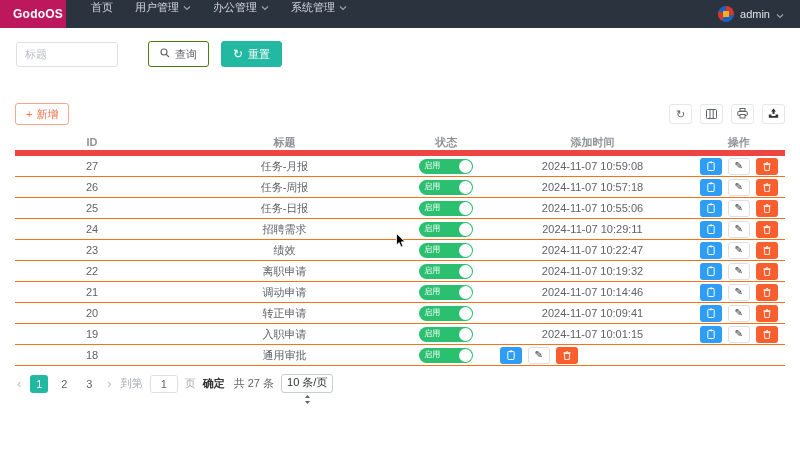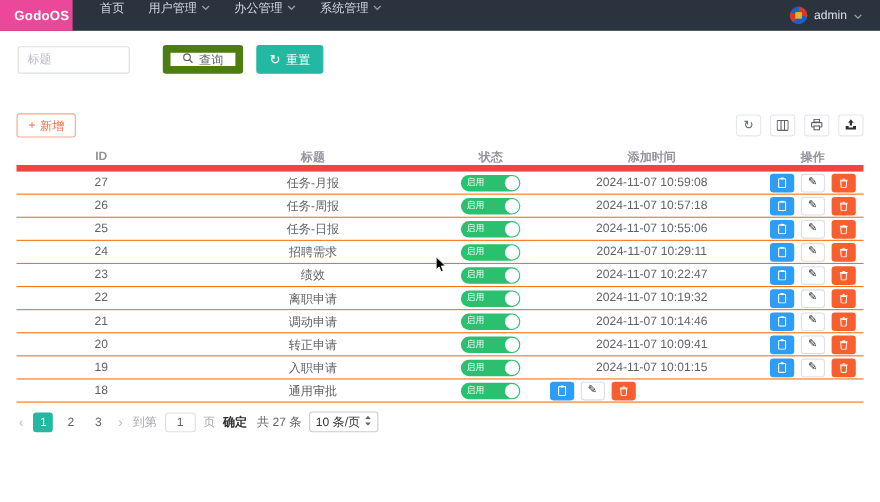--- a/index.html
+++ b/index.html
@@ -6,39 +6,39 @@
   html,body { width:800px; height:456px; }
   body {
     font-family: "Liberation Sans", sans-serif;
     background:#ffffff;
     position:relative;
     overflow:hidden;
     color:#606266;
   }
   
   .navbar { height:28px; background:#2a333e; display:flex; align-items:center; }
-  .brand { width:66px; height:28px; background:#ec4899; color:#fff; font-size:12px; font-weight:bold;
+  .brand { width:66px; height:28px; background:#be185d; color:#fff; font-size:12px; font-weight:bold;
            display:flex; align-items:center; justify-content:center; letter-spacing:.2px; cursor:pointer;padding-left:10px; }
   .nav-items { display:flex; height:28px; margin-left:14px; }
   .nav-item { color:#d3d9e0; font-size:11px; padding:0 11px; height:14px; display:flex; align-items:center; gap:4px; cursor:pointer; }
   .nav-item svg { margin-top:1px; }
   .nav-right { margin-left:auto; display:flex; align-items:center; gap:6px; padding-right:16px; cursor:pointer; }
   .avatar { width:16px; height:16px; border-radius:50%;
             background: conic-gradient(#d9372b 0 100deg, #1e5fc2 100deg 215deg, #d9372b 215deg 290deg, #1e5fc2 290deg 360deg);
             position:relative; }
   .avatar::after { content:""; position:absolute; left:5px; top:5px; width:6px; height:6px; background:#e8b423; }
   .nav-user { color:#dfe3e9; font-size:11px; }
   
   .search-row { display:flex; align-items:center; gap:12px; padding:13px 16px 12px 16px; }
   .search-input { width:102px; height:25px; border:1px solid #dcdfe6; border-radius:3px; padding:0 8px;
                   font-size:11px; color:#606266; outline:none; font-family:"Liberation Sans",sans-serif; }
   .search-input::placeholder { color:#b8bcc4; }
   .btn { height:26px; border-radius:3px; font-size:11px; display:inline-flex; align-items:center; gap:5px;
          padding:0 11px; cursor:pointer; font-family:"Liberation Sans",sans-serif; }
-  .btn-query { background:#fff; border:7px solid #4d7c0f; color:#606266; margin-left:18px; }
+  .btn-query { background:#fff; border:1px solid #4d7c0f; color:#606266; margin-left:18px; }
   .btn-reset { background:#23b8a2; border:1px solid #23b8a2; color:#fff; }
   .refresh-glyph { font-size:12px; line-height:1; }
   
   .content { padding:0 15px; }
   .content-top { display:flex; justify-content:space-between; align-items:center; margin-top:24px; }
   .btn-add { height:22px; padding:0 10px; background:#fff; border:1px solid #f5a88f; color:#f0714b;
              border-radius:3px; font-size:11px; display:inline-flex; align-items:center; gap:4px; cursor:pointer; }
   .tool-btns { display:flex; gap:8px; }
   .tool-btn { width:23px; height:20px; border:1px solid #e4e7ed; border-radius:3px; background:#fff;
               display:flex; align-items:center; justify-content:center; color:#606266; cursor:pointer; padding:0; }
@@ -72,21 +72,21 @@
   .page-arrow { color:#b9bec7; font-size:13px; line-height:1; padding:0 2px; cursor:pointer; background:none; border:none; }
   .page-num { min-width:18px; height:18px; display:flex; align-items:center; justify-content:center;
               border-radius:3px; cursor:pointer; background:none; border:none; font-size:11px; color:#606266; }
   .page-num.active { background:#23b8a2; color:#fff; }
   .jump-text { color:#a8abb2; }
   .jump-input { width:28px; height:18px; border:1px solid #dcdfe6; border-radius:3px; text-align:center;
                 font-size:11px; color:#606266; outline:none; font-family:"Liberation Sans",sans-serif; }
   .confirm { font-weight:bold; color:#303133; cursor:pointer; }
   .total { margin-left:2px; }
   .size-select { border:1px solid #c8ccd4; border-radius:3px; height:19px; padding:0 5px; display:flex;
-                 align-items:center; gap:4px; cursor:pointer; background:#fff; font-size:11px; color:#303133; }
+                 align-items:center; gap:4px; cursor:pointer; background:#fff; font-size:11px; color:#303133;flex-direction:column; }
   
   .cursor { position:absolute; left:396px; top:233px; pointer-events:none; }
 </style>
 </head>
 <body>
 
 <div class="navbar">
   <div class="brand">GodoOS</div>
   <div class="nav-items">
     <div class="nav-item">

